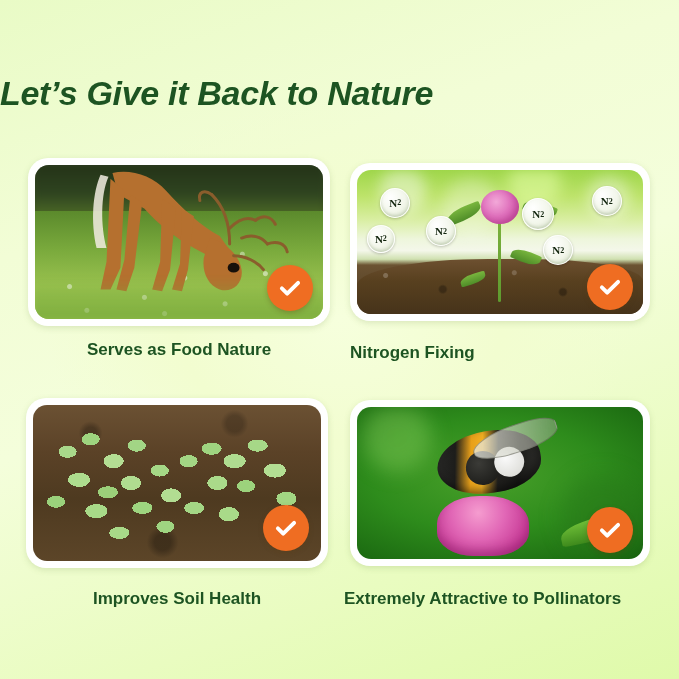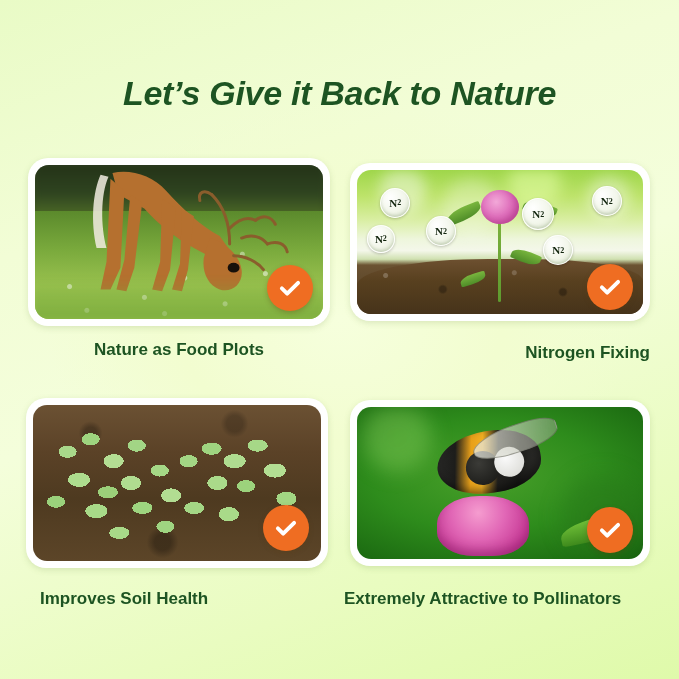--- a/index.html
+++ b/index.html
@@ -11,21 +11,20 @@
   #root{
     position:relative;width:679px;height:679px;
     background:
       radial-gradient(ellipse 60% 45% at 50% 47%, #f6ffdd 0%, #f2fdd0 40%, rgba(242,253,208,0) 72%),
       linear-gradient(160deg,#e9fbc6 0%,#f2fdd6 28%,#f4fedb 50%,#e9fcc0 78%,#dffaaa 100%);
   }
 
   
   .title{
     position:absolute;left:0;top:74px;width:679px;
-    text-align:center;
     font-size:34px;font-weight:bold;font-style:italic;
     letter-spacing:-0.3px;
     color:#1d5422;
     white-space:nowrap;
   }
 
   
   .card{position:absolute;}
   .frame{
     position:absolute;left:0;top:0;
@@ -223,21 +222,21 @@
           <div class="deer-grassfg"></div>
         </div>
         <div class="badge" style="right:10px;bottom:8px;">
           <svg viewBox="0 0 24 24">
             <path d="M4.5 12.4 L9.4 17.3 L19.5 7.2" fill="none" stroke="#ffffff" stroke-width="3.6" stroke-linecap="round" stroke-linejoin="round"></path>
           </svg>
         </div>
       </div>
     </div>
   </div>
-  <div class="caption" style="left:28px;top:340px;width:302px;text-align:center;">Nature as Food Plots</div>
+  <div class="caption" style="left:28px;top:340px;width:302px;text-align:center;">Serves as Food Nature</div>
 
   <div class="card" style="left:350px;top:163px;width:300px;height:158px;">
     <div class="frame" style="width:300px;height:158px;">
       <div class="photo">
         <div class="n2-scene">
           <div class="n2-bokeh"></div>
           <div class="n2-soil"></div>
           <div class="n2-stem"></div>
           <div class="n2-leaf l1"></div>
           <div class="n2-leaf l2"></div>
@@ -271,37 +270,37 @@
           </div>
         </div>
         <div class="badge" style="right:10px;bottom:4px;">
           <svg viewBox="0 0 24 24">
             <path d="M4.5 12.4 L9.4 17.3 L19.5 7.2" fill="none" stroke="#ffffff" stroke-width="3.6" stroke-linecap="round" stroke-linejoin="round"></path>
           </svg>
         </div>
       </div>
     </div>
   </div>
-  <div class="caption" style="left:350px;top:343px;width:300px;text-align:right;">Nitrogen Fixing</div>
+  <div class="caption" style="left:350px;top:343px;width:300px;text-align:left;">Nitrogen Fixing</div>
 
   <div class="card" style="left:26px;top:398px;width:302px;height:170px;">
     <div class="frame" style="width:302px;height:170px;">
       <div class="photo">
         <div class="seed-scene">
           <div class="sprouts"></div>
         </div>
         <div class="badge" style="right:12px;bottom:10px;">
           <svg viewBox="0 0 24 24">
             <path d="M4.5 12.4 L9.4 17.3 L19.5 7.2" fill="none" stroke="#ffffff" stroke-width="3.6" stroke-linecap="round" stroke-linejoin="round"></path>
           </svg>
         </div>
       </div>
     </div>
   </div>
-  <div class="caption" style="left:40px;top:589px;width:302px;">Improves Soil Health</div>
+  <div class="caption" style="left:26px;top:589px;width:302px;text-align:center;">Improves Soil Health</div>
 
   <div class="card" style="left:350px;top:400px;width:300px;height:166px;">
     <div class="frame" style="width:300px;height:166px;">
       <div class="photo">
         <div class="bee-scene">
           <div class="bee-blur"></div>
           <div class="bee-leaf"></div>
           <div class="bee-flower"></div>
           <div class="bee-body">
             <div class="bee-head"></div>

